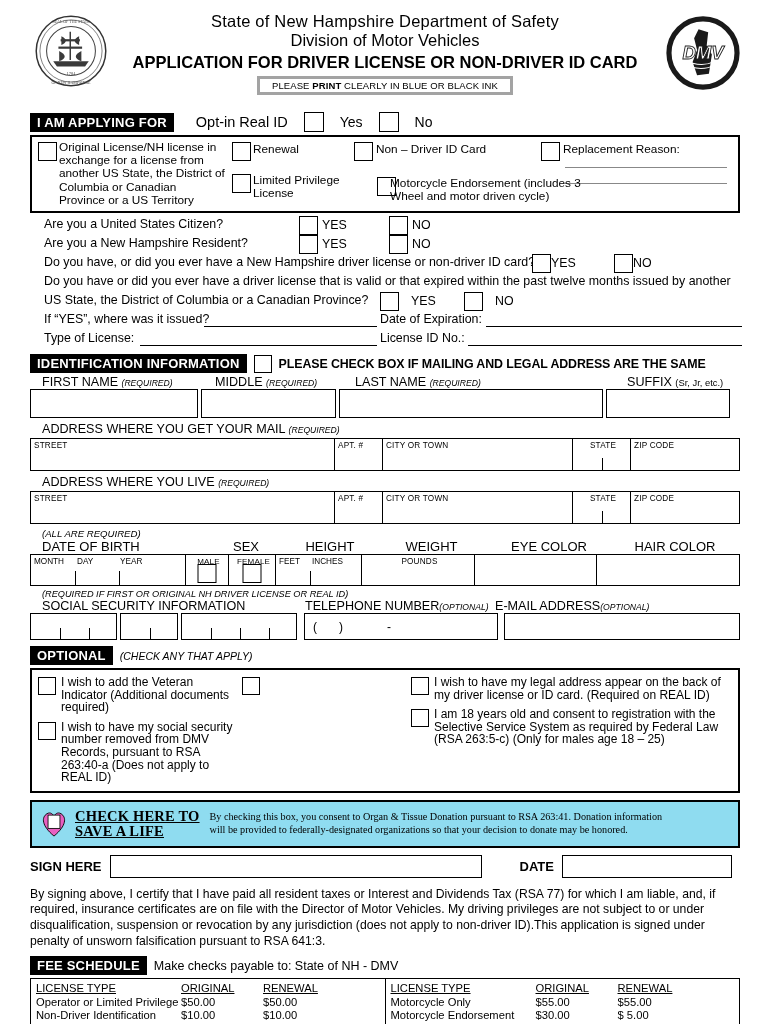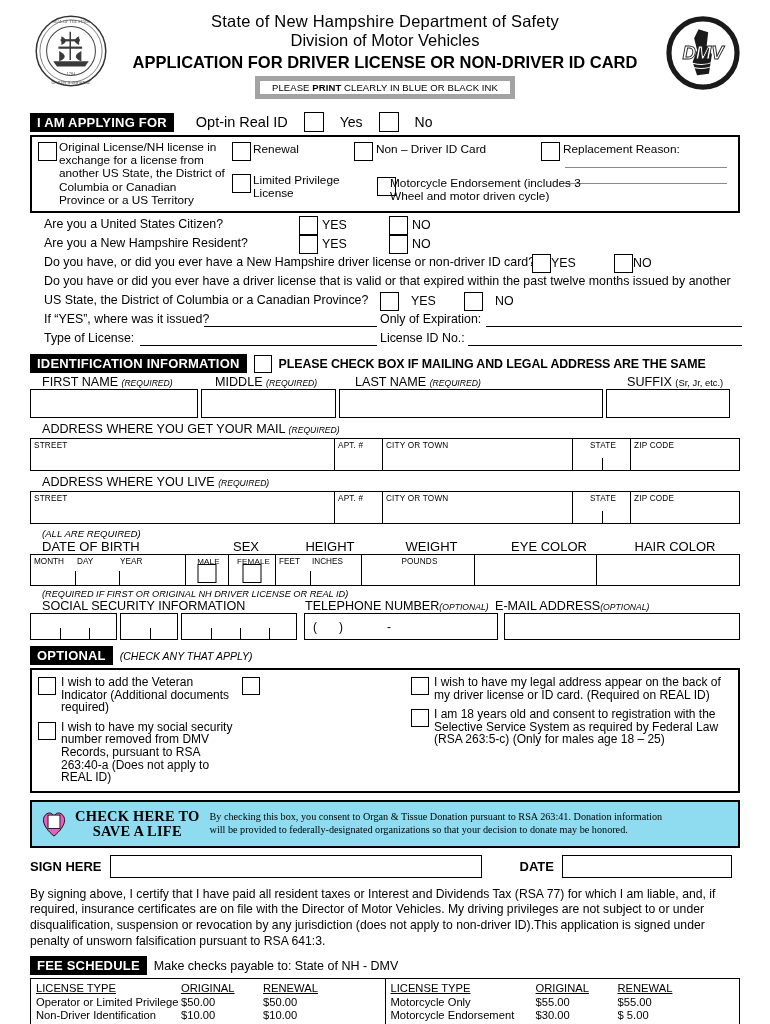--- a/index.html
+++ b/index.html
@@ -7,21 +7,21 @@
   .page{position:relative;width:770px;height:1024px;box-sizing:border-box;padding:0 30px;}
 
   
   .header{position:relative;height:96px;padding-top:12px;}
   .seal{position:absolute;left:4px;top:14px;width:74px;height:74px;}
   .dmvlogo{position:absolute;right:0px;top:16px;width:74px;height:74px;}
   .htitles{text-align:center;padding:0 90px;}
   .t1{font-size:16.5px;letter-spacing:.2px;line-height:19px;}
   .t2{font-size:16.5px;line-height:19px;}
   .t3{font-size:16.5px;font-weight:bold;letter-spacing:0px;margin-top:3px;line-height:19px;}
-  .printnote{display:block;margin:4px auto 0 auto;width:250px;border:5px solid #a3a3a3;text-align:center;font-size:9.5px;padding:1px 0;letter-spacing:.1px;}
+  .printnote{display:block;margin:4px auto 0 auto;width:250px;border:3px solid #a3a3a3;text-align:center;font-size:9.5px;padding:1px 0;letter-spacing:.1px;}
 
   
   .blackhdr{display:inline-block;background:#000;color:#fff;font-weight:bold;font-size:13px;padding:2px 7px 2px 7px;letter-spacing:.2px;vertical-align:middle;}
   .cb{display:inline-block;border:1.6px solid #000;background:#fff;vertical-align:middle;}
   .cb16{width:16px;height:16px;}
   .cb18{width:18px;height:18px;}
   .sm{font-size:11px;}
   .it{font-style:italic;}
 
   
@@ -68,21 +68,21 @@
   
   .optbox{border:2px solid #000;display:flex;padding:6px 6px 7px 6px;gap:4px;}
   .optcol{display:flex;flex-direction:column;gap:7px;}
   .optitem{display:flex;gap:5px;font-size:12px;line-height:12.6px;}
   .optitem .cbw{flex:0 0 auto;padding-top:1px;}
 
   
   .donor{border:2px solid #000;background:#8fdcf0;display:flex;align-items:center;height:44px;padding:0 8px;gap:10px;}
   .donorleft{display:flex;align-items:center;gap:7px;}
   .heart{position:relative;width:28px;height:27px;}
-  .donortitle{font-family:"Liberation Serif",serif;font-weight:bold;font-size:14.5px;line-height:15px;text-align:center;letter-spacing:.2px;}
+  .donortitle{font-family:"Liberation Serif",serif;font-weight:bold;font-size:14.5px;line-height:15px;letter-spacing:.2px;text-decoration:underline;}
   .donortxt{font-family:"Liberation Serif",serif;font-size:10.2px;line-height:12.6px;}
 
   .signrow{display:flex;align-items:center;gap:8px;margin-top:7px;}
   .signbox{border:1.8px solid #000;height:21px;}
   .certtxt{font-size:12.2px;line-height:15.6px;margin-top:9px;}
 
   
   .feehdrrow{display:flex;align-items:center;gap:7px;margin-top:7px;}
   .feetbl{border:1.8px solid #000;display:flex;margin-top:3px;height:68px;}
   .feehalf{flex:1;padding:3px 0 0 5px;position:relative;}
@@ -199,21 +199,21 @@
     <div class="qrow">
       <span class="qtxt" style="left:0">US State, the District of Columbia or a Canadian Province?</span>
       <span class="qcb" style="left:336px"></span>
       <span class="qlbl" style="left:367px">YES</span>
       <span class="qcb" style="left:420px"></span>
       <span class="qlbl" style="left:451px">NO</span>
     </div>
     <div class="qrow">
       <span class="qtxt" style="left:0">If “YES”, where was it issued?</span>
       <span class="lineflat" style="left:160px;top:15px;width:173px"></span>
-      <span class="qtxt" style="left:336px">Only of Expiration:</span>
+      <span class="qtxt" style="left:336px">Date of Expiration:</span>
       <span class="lineflat" style="left:442px;top:15px;width:256px"></span>
     </div>
     <div class="qrow">
       <span class="qtxt" style="left:0">Type of License:</span>
       <span class="lineflat" style="left:96px;top:15px;width:237px"></span>
       <span class="qtxt" style="left:336px">License ID No.:</span>
       <span class="lineflat" style="left:424px;top:15px;width:274px"></span>
     </div>
   </div>
 

